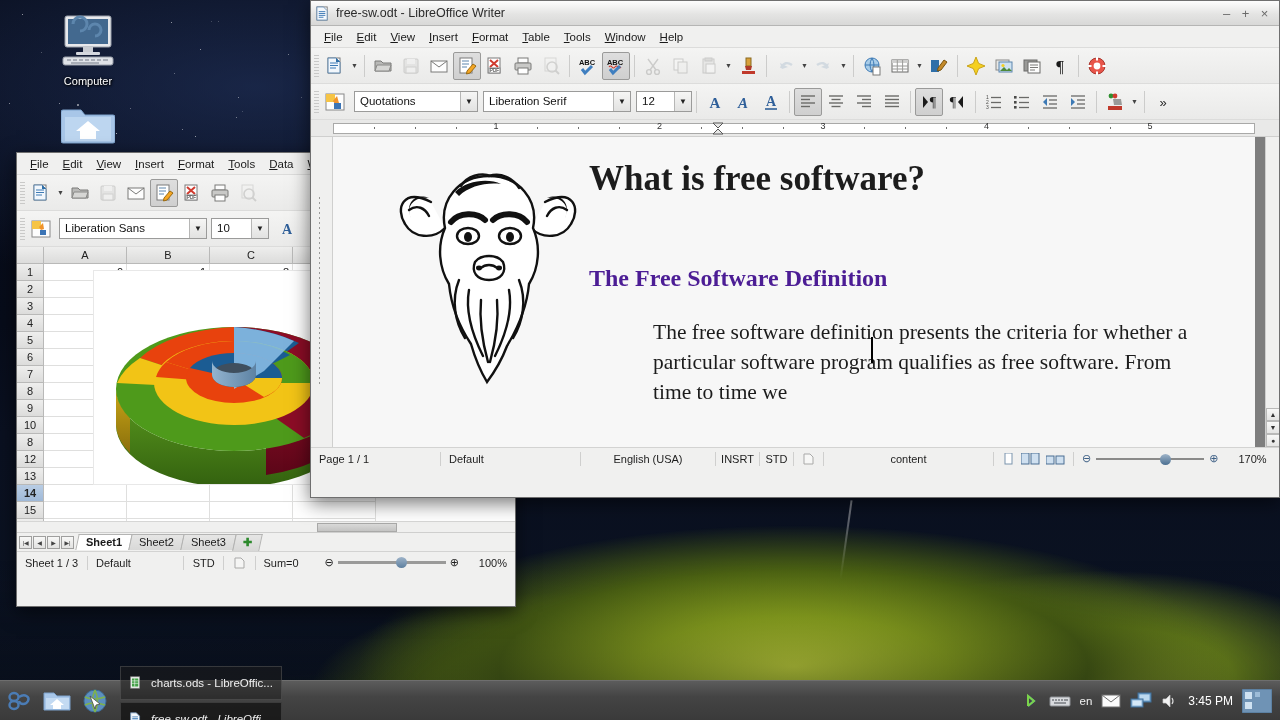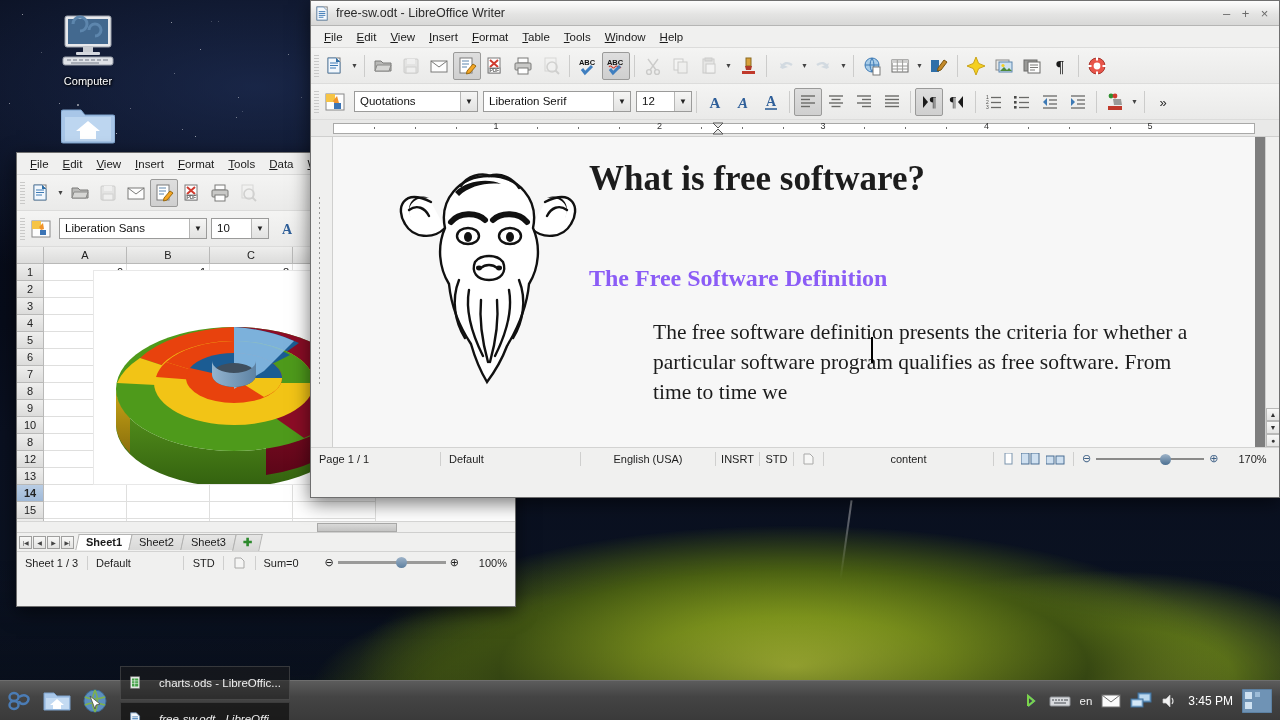--- a/index.html
+++ b/index.html
@@ -115,34 +115,34 @@
   
   #writer-window { left:310px; top:0; width:970px; height:498px; }
   #writer-ruler { height:17px; background:#e9e9e8; border-bottom:1px solid #cfcfce;
     position:relative; display:flex; align-items:center; }
   .ruler-band { position:absolute; top:3px; height:11px; background:#ffffff; border:1px solid #a9a9a8; }
   .ruler-num { position:absolute; top:1px; font-size:9px; color:#333; }
   .ruler-tick { position:absolute; width:1px; height:2px; background:#6f6f6e; top:7px; }
   #writer-doc-area { position:relative; height:310px; background:#7e7e7e; overflow:hidden; }
   #writer-page { position:absolute; left:22px; top:0; right:24px; bottom:0; background:#f7f7f7; }
   .doc-h1 { font-family:"Liberation Serif", serif; font-size:35px; font-weight:bold; color:#1c1c1c; }
-  .doc-h2 { font-family:"Liberation Serif", serif; font-size:24px; font-weight:bold; color:#8b5cf6; }
+  .doc-h2 { font-family:"Liberation Serif", serif; font-size:24px; font-weight:bold; color:#4c1d95; }
   .doc-p { font-family:"Liberation Serif", serif; font-size:21.5px; color:#1c1c1c; line-height:30px; }
   #vscroll { position:absolute; right:0; top:0; width:14px; bottom:0; background:#f0f0ef;
     border-left:1px solid #cfcfce; }
   .vsbtn { width:14px; height:13px; display:flex; align-items:center; justify-content:center;
     font-size:7px; color:#333; background:linear-gradient(#f8f8f7,#e4e4e3); border:1px solid #b9b9b8; }
 
   
   #taskbar { position:absolute; left:0; bottom:0; width:1280px; height:40px;
     background:linear-gradient(#5c5c5c, #444444 40%, #3a3a3a);
     border-top:1px solid #6e6e6e; display:flex; align-items:center; }
   .launcher { width:38px; height:38px; display:flex; align-items:center; justify-content:center; }
   .taskwin-col { display:flex; flex-direction:column; gap:2px; margin-left:6px; }
-  .taskwin { display:flex; align-items:center; gap:17px; height:17px; padding:16px 8px;
+  .taskwin { display:flex; align-items:center; gap:9px; height:17px; padding:16px 8px;
     background:rgba(30,30,30,.55); color:#f0f0f0; font-size:11.5px; white-space:nowrap;
     border:1px solid rgba(120,120,120,.35); }
   .taskwin.active { background:rgba(20,20,20,.8);font-style:italic; }
   #tray { margin-left:auto; display:flex; align-items:center; gap:9px; padding-right:8px;
     color:#f2f2f2; font-size:11.5px; }
   #clock { font-size:12px; color:#ffffff; }
 </style>
 </head>
 <body>
 

